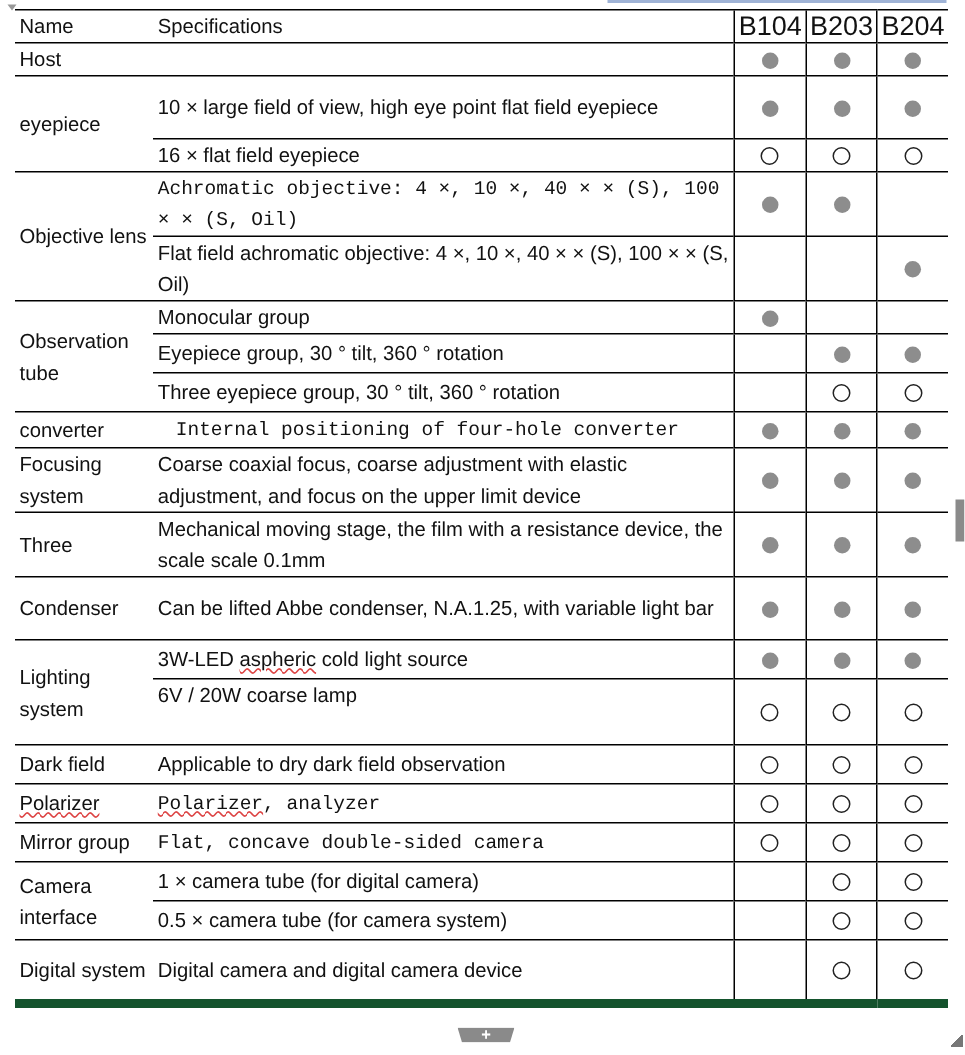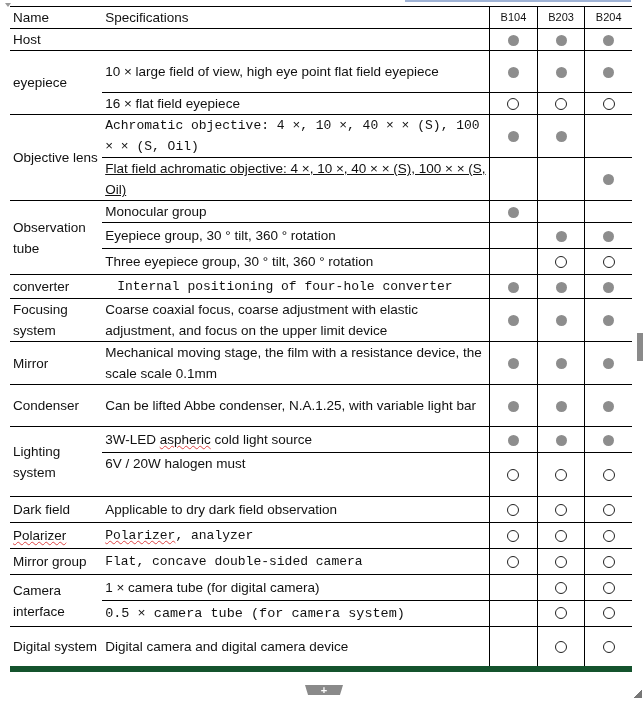--- a/index.html
+++ b/index.html
@@ -10,21 +10,21 @@
             border-left:3px solid transparent; border-right:3px solid transparent; border-top:4px solid #999; }
   table { position:absolute; left:10px; top:6px; border-collapse:collapse; table-layout:fixed; width:622px; }
   td { font-size:13.5px; line-height:21px; padding:0 0 0 3px; vertical-align:middle; }
   td.name { width:88px; padding-left:3px; }
   td.spec { width:379px; }
   td.m { width:46px; text-align:center; padding:0; border-left:1px solid #000; }
   tr.line > td { border-top:1px solid #000; }
   tr.subline > td.spec, tr.subline > td.m { border-top:1px solid #000; }
   tr.bottom > td { border-bottom:6px solid #14532d; }
   .mono { font-family:"Liberation Mono", monospace; font-size:13px; }
-  .hdr td.m { font-size:11px;text-align:center; }
+  .hdr td.m { font-size:18px;text-align:center; }
   .dot { display:inline-block; width:11px; height:11px; border-radius:50%; background:#8d8d8d; vertical-align:middle; }
   .ring { display:inline-block; width:10px; height:10px; border-radius:50%; border:1px solid #222; box-sizing:border-box; width:12px; height:12px; vertical-align:middle; }
   .wavy { text-decoration: underline wavy #d44; text-decoration-thickness:1px; }
   .note { position:absolute; left:12px; top:723px; font-family:Liberation Mono, monospace; font-size:15px; }
   .plus-tab { position:absolute; left:305px; top:685px; width:38px; height:10px; background:#8a8a8a;
               color:#fff; font-size:11px; line-height:10px; text-align:center; font-weight:bold;
               clip-path: polygon(0 0,100% 0,92% 100%,8% 100%); }
   .side-handle { position:absolute; left:637px; top:333px; width:6px; height:28px; background:#8a8a8a; }
   .resize { position:absolute; left:634px; top:690px; width:8px; height:8px;
             background:linear-gradient(135deg, transparent 45%, #777 45%); }
@@ -64,21 +64,21 @@
         <td class="m"><span class="ring"></span></td>
         <td class="m"><span class="ring"></span></td>
       </tr>
       <tr class="line" style="height: 42px;">
         <td class="name" rowspan="2"><span>Objective lens</span></td>
         <td class="spec mono"><span>Achromatic objective: 4 ×, 10 ×, 40 × × (S), 100 × × (S, Oil)</span></td>
         <td class="m"><span class="dot"></span></td>
         <td class="m"><span class="dot"></span></td>
         <td class="m"></td>
       </tr>
-      <tr class="subline" style="height: 42px; text-decoration: underline;">
+      <tr class="subline" style="height: 42px;">
         <td class="spec"><span>Flat field achromatic objective: 4 ×, 10 ×, 40 × × (S), 100 × × (S, Oil)</span></td>
         <td class="m"></td>
         <td class="m"></td>
         <td class="m"><span class="dot"></span></td>
       </tr>
       <tr class="line" style="height: 21px;">
         <td class="name" rowspan="3"><span>Observation tube</span></td>
         <td class="spec"><span>Monocular group</span></td>
         <td class="m"><span class="dot"></span></td>
         <td class="m"></td>
@@ -104,42 +104,42 @@
         <td class="m"><span class="dot"></span></td>
       </tr>
       <tr class="line" style="height: 42px; margin-top: 24px;">
         <td class="name" rowspan="1"><span>Focusing system</span></td>
         <td class="spec"><span>Coarse coaxial focus, coarse adjustment with elastic adjustment, and focus on the upper limit device</span></td>
         <td class="m"><span class="dot"></span></td>
         <td class="m"><span class="dot"></span></td>
         <td class="m"><span class="dot"></span></td>
       </tr>
       <tr class="line" style="height: 42px;">
-        <td class="name" rowspan="1"><span>Mirror</span></td>
+        <td class="name" rowspan="1"><span>Three</span></td>
         <td class="spec"><span>Mechanical moving stage, the film with a resistance device, the scale scale 0.1mm</span></td>
         <td class="m"><span class="dot"></span></td>
         <td class="m"><span class="dot"></span></td>
         <td class="m"><span class="dot"></span></td>
       </tr>
       <tr class="line" style="height: 42px; margin-top: 28px;">
         <td class="name" rowspan="1"><span>Condenser</span></td>
         <td class="spec"><span>Can be lifted Abbe condenser, N.A.1.25, with variable light bar</span></td>
         <td class="m"><span class="dot"></span></td>
         <td class="m"><span class="dot"></span></td>
         <td class="m"><span class="dot"></span></td>
       </tr>
       <tr class="line" style="height: 26px;">
         <td class="name" rowspan="2"><span>Lighting system</span></td>
         <td class="spec"><span>3W-LED </span><span class="wavy">aspheric</span><span> cold light source</span></td>
         <td class="m"><span class="dot"></span></td>
         <td class="m"><span class="dot"></span></td>
         <td class="m"><span class="dot"></span></td>
       </tr>
       <tr class="subline" style="height: 44px;">
-        <td class="spec" style="vertical-align: top;"><span>6V / 20W halogen must</span></td>
+        <td class="spec" style="vertical-align: top;"><span>6V / 20W coarse lamp</span></td>
         <td class="m"><span class="ring"></span></td>
         <td class="m"><span class="ring"></span></td>
         <td class="m"><span class="ring"></span></td>
       </tr>
       <tr class="line" style="height: 26px;">
         <td class="name" rowspan="1"><span>Dark field</span></td>
         <td class="spec"><span>Applicable to dry dark field observation</span></td>
         <td class="m"><span class="ring"></span></td>
         <td class="m"><span class="ring"></span></td>
         <td class="m"><span class="ring"></span></td>
@@ -158,21 +158,21 @@
         <td class="m"><span class="ring"></span></td>
         <td class="m"><span class="ring"></span></td>
       </tr>
       <tr class="line" style="height: 26px;">
         <td class="name" rowspan="2"><span>Camera interface</span></td>
         <td class="spec"><span>1 × camera tube (for digital camera)</span></td>
         <td class="m"></td>
         <td class="m"><span class="ring"></span></td>
         <td class="m"><span class="ring"></span></td>
       </tr>
-      <tr class="subline" style="height: 26px; font-family: Liberation Mono, monospace;">
+      <tr class="subline" style="height: 26px;">
         <td class="spec"><span>0.5 × camera tube (for camera system)</span></td>
         <td class="m"></td>
         <td class="m"><span class="ring"></span></td>
         <td class="m"><span class="ring"></span></td>
       </tr>
       <tr class="line bottom" style="height: 42px;">
         <td class="name" rowspan="1"><span>Digital system</span></td>
         <td class="spec"><span>Digital camera and digital camera device</span></td>
         <td class="m"></td>
         <td class="m"><span class="ring"></span></td>

